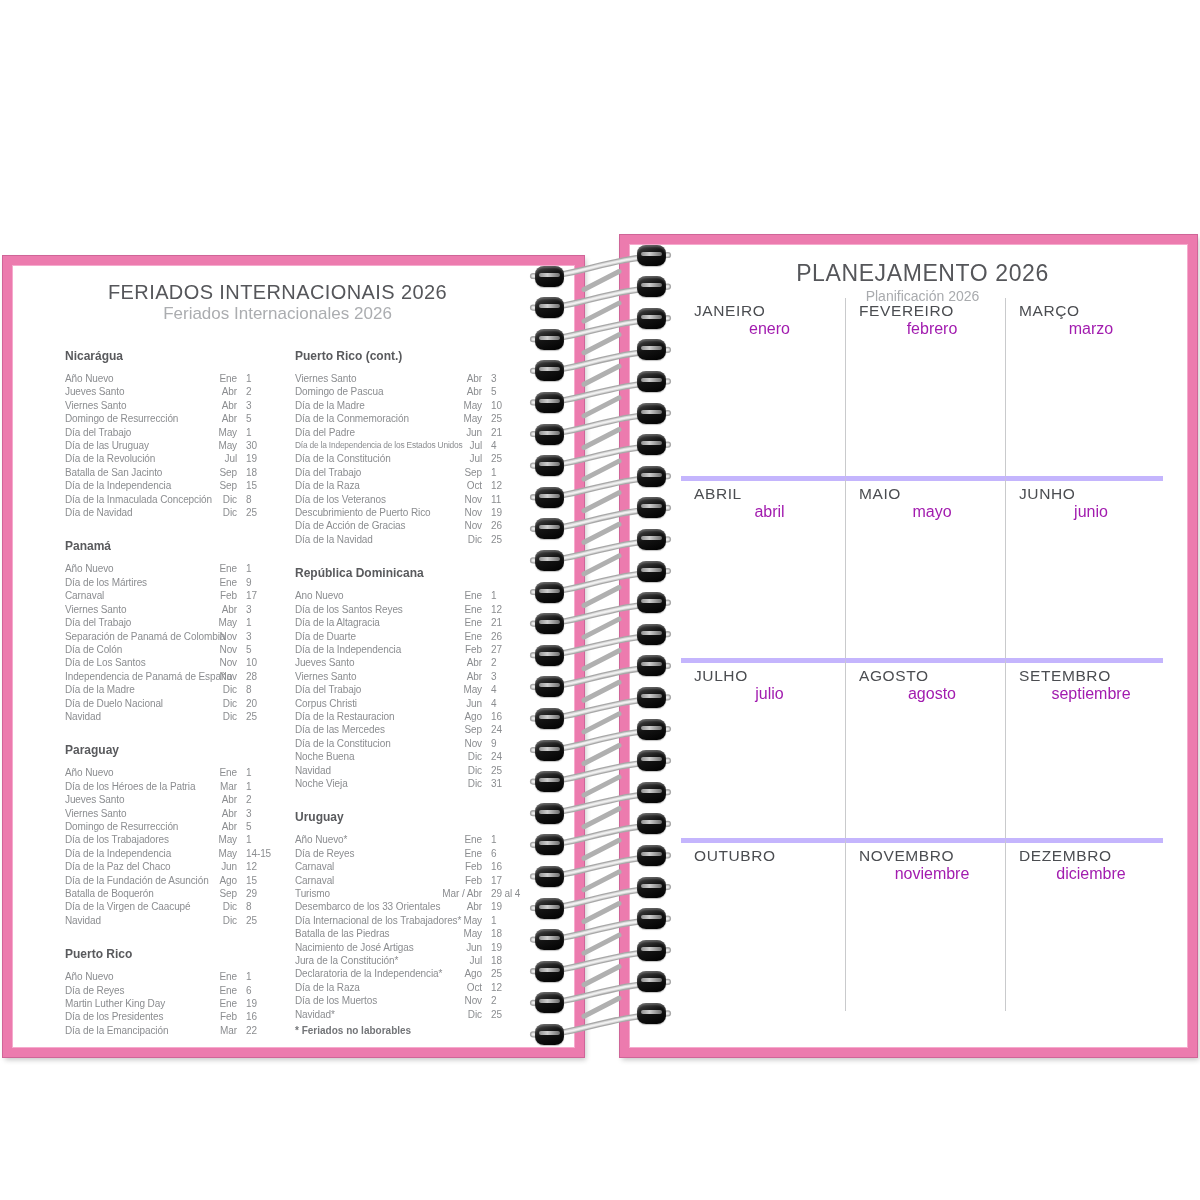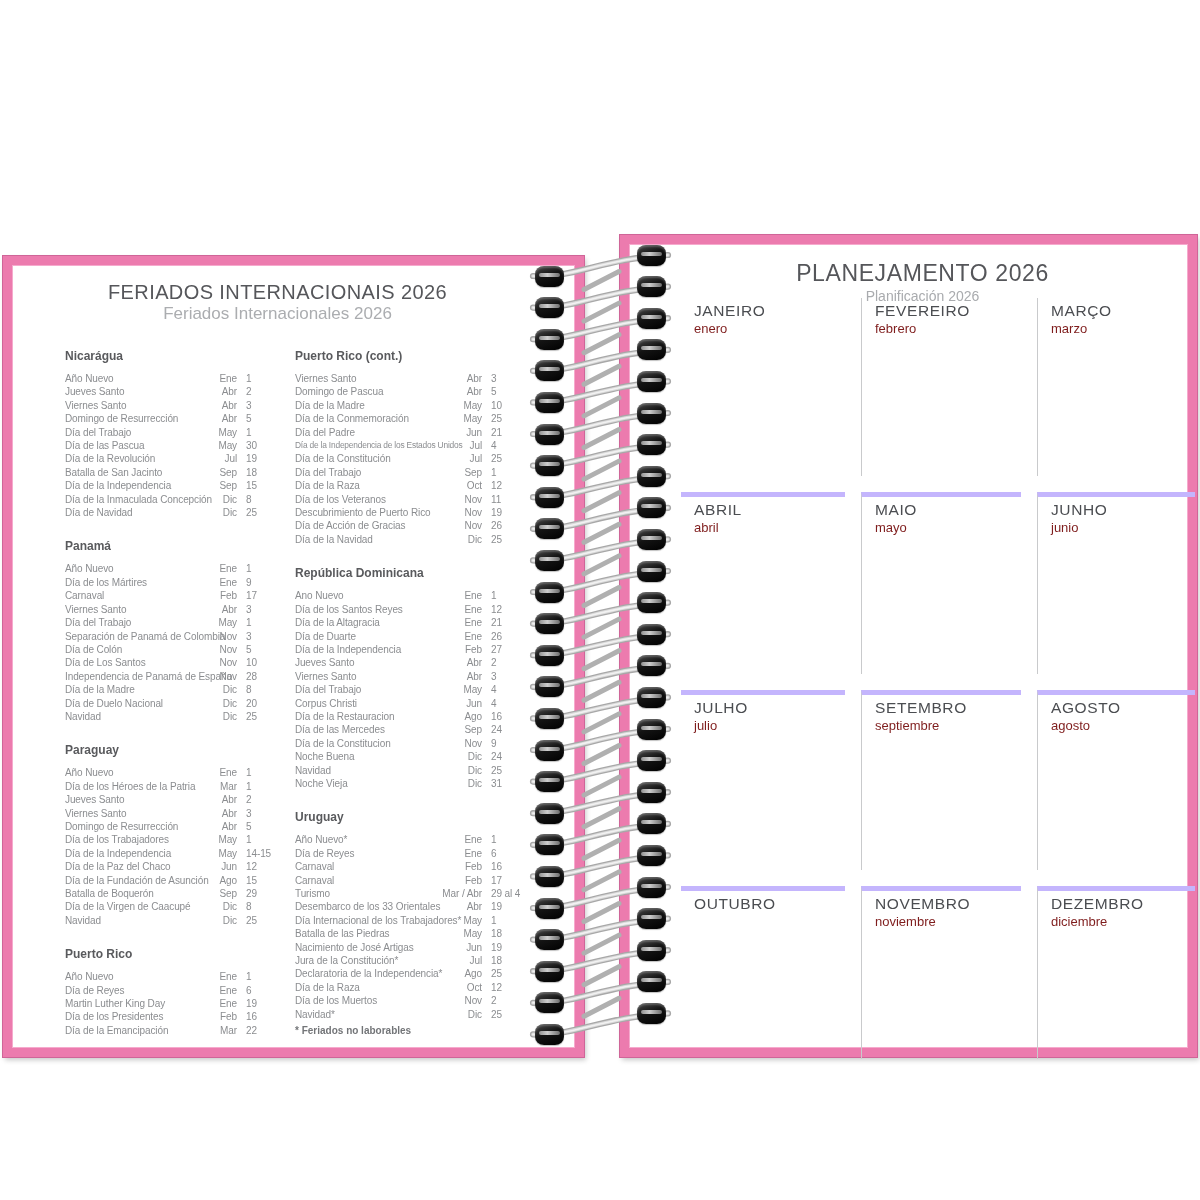--- a/index.html
+++ b/index.html
@@ -31,26 +31,26 @@
   .h-month{flex:none;width:46px;text-align:right;white-space:nowrap;}
   .h-day{flex:none;width:28px;text-align:left;padding-left:9px;white-space:nowrap;}
   .footnote{font-size:10px;font-weight:700;color:#737578;line-height:13.4px;margin-top:3px;}
 
   
   .rp-titlewrap{padding-top:16px;text-align:center;margin:0 24px 0 52px;}
   .rp-title{font-size:23px;letter-spacing:.6px;color:#55565a;font-weight:400;line-height:26px;}
   .rp-sub{font-size:14px;color:#a9abae;font-weight:400;line-height:18px;margin-top:1px;}
   .month-grid{position:absolute;left:52px;top:54px;display:grid;
               grid-template-columns:164px 160px 158px;
-              grid-template-rows:178px 182px 180px 173px;gap:16px;}
+              grid-template-rows:178px 182px 180px 173px;}
   .mcell{padding:3px 0 0 13px;}
   .mcell:nth-child(3n+2),.mcell:nth-child(3n){border-left:1px solid #c9cacc;}
   .mcell:nth-child(n+4){border-top:5px solid #c4b5fd;}
   .m-pt{font-size:15.5px;color:#4b4d51;letter-spacing:.6px;line-height:19px;}
-  .m-es{font-size:13px;color:#7f1d1d;line-height:16px;margin-top:1px;}
+  .m-es{font-size:16px;color:#a21caf;line-height:16px;margin-top:1px;text-align:center;}
 
   
   #spiral-wires{position:absolute;left:0;top:0;z-index:5;pointer-events:none;}
   #spiral-holes{position:absolute;left:0;top:0;z-index:6;width:0;height:0;}
   .hole{position:absolute;width:29px;height:21px;border-radius:9px/8px;
         background:linear-gradient(160deg,#4a4a4a 0%,#141414 45%,#000 100%);
         box-shadow:inset 0 2px 2px rgba(255,255,255,.22), 0 1px 1px rgba(0,0,0,.25);}
   .hole::after{content:'';position:absolute;left:4px;right:4px;top:7px;height:4px;border-radius:2px;
         background:linear-gradient(90deg,#9f9f9f,#e2e2e2 40%,#787878);opacity:.9;}
 </style>
@@ -88,21 +88,21 @@
     <span class="h-name">Domingo de Resurrección</span>
     <span class="h-month">Abr</span>
     <span class="h-day">5</span>
   </div>
               <div class="h-row">
     <span class="h-name">Día del Trabajo</span>
     <span class="h-month">May</span>
     <span class="h-day">1</span>
   </div>
               <div class="h-row">
-    <span class="h-name">Día de las Pascua</span>
+    <span class="h-name">Día de las Uruguay</span>
     <span class="h-month">May</span>
     <span class="h-day">30</span>
   </div>
               <div class="h-row">
     <span class="h-name">Día de la Revolución</span>
     <span class="h-month">Jul</span>
     <span class="h-day">19</span>
   </div>
               <div class="h-row">
     <span class="h-name">Batalla de San Jacinto</span>
@@ -534,26 +534,26 @@
   </div>
         <div class="mcell">
     <div class="m-pt">JUNHO</div>
     <div class="m-es">junio</div>
   </div>
         <div class="mcell">
     <div class="m-pt">JULHO</div>
     <div class="m-es">julio</div>
   </div>
         <div class="mcell">
+    <div class="m-pt">AGOSTO</div>
+    <div class="m-es">agosto</div>
+  </div>
+        <div class="mcell">
     <div class="m-pt">SETEMBRO</div>
     <div class="m-es">septiembre</div>
-  </div>
-        <div class="mcell">
-    <div class="m-pt">AGOSTO</div>
-    <div class="m-es">agosto</div>
   </div>
         <div class="mcell">
     <div class="m-pt">OUTUBRO</div>
     <div class="m-es"></div>
   </div>
         <div class="mcell">
     <div class="m-pt">NOVEMBRO</div>
     <div class="m-es">noviembre</div>
   </div>
         <div class="mcell">

